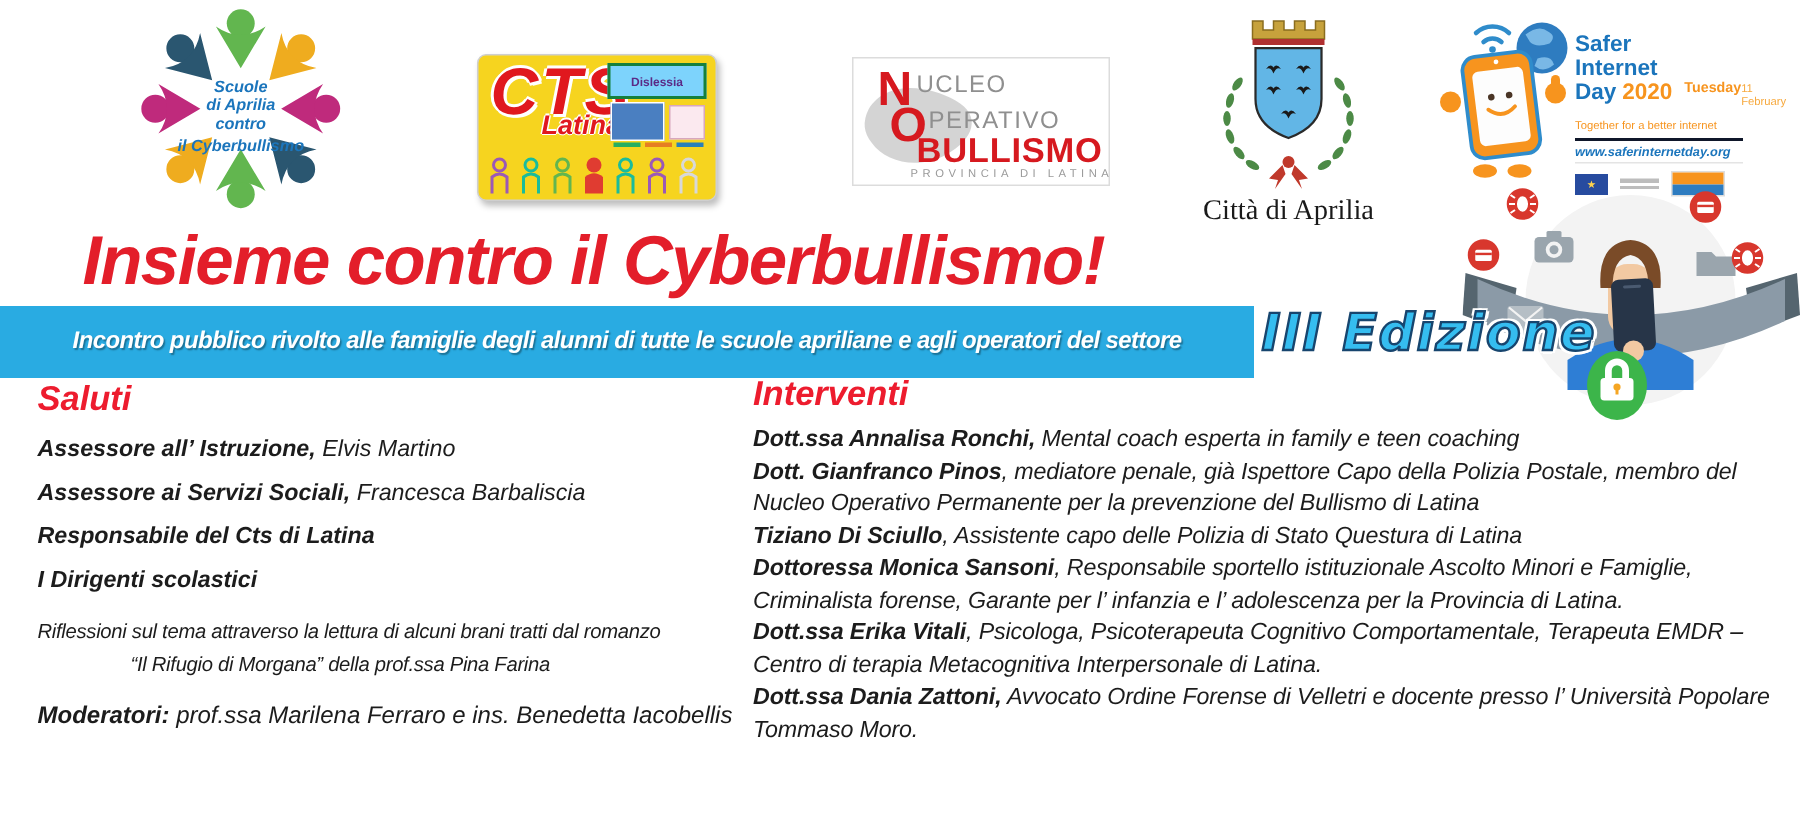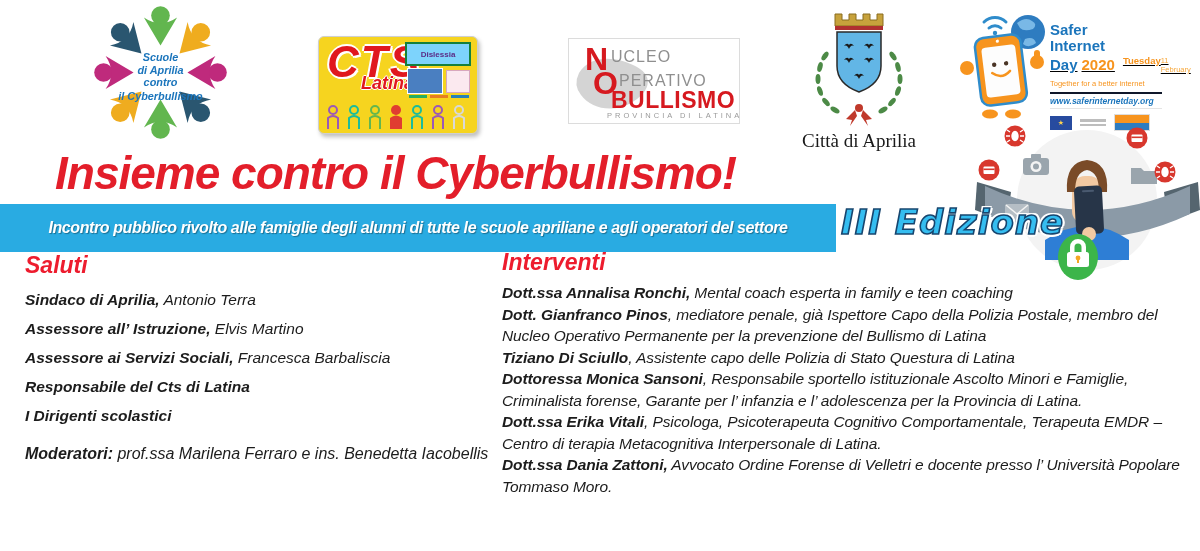--- a/index.html
+++ b/index.html
@@ -38,21 +38,21 @@
   .nob-map{position:absolute;left:2px;top:6px;}
 
   .logo-aprilia{position:absolute;left:798px;top:4px;width:122px;height:148px;text-align:center;}
   .aprilia-caption{position:absolute;left:-14px;right:-14px;bottom:0;font-family:"Liberation Serif",serif;
                    font-size:19px;color:#1a1a1a;}
 
   .logo-sid{position:absolute;left:956px;top:6px;width:206px;height:118px;}
   .sid-mascot{position:absolute;left:0;top:0;}
   .sid-text{position:absolute;left:94px;top:16px;width:112px;}
   .sid-line1,.sid-line2{font-size:15px;font-weight:bold;color:#1b75bc;line-height:16px;}
-  .sid-row{display:flex;align-items:center;line-height:16px;text-decoration:underline;}
+  .sid-row{display:flex;align-items:flex-start;line-height:16px;}
   .sid-day{font-size:15px;font-weight:bold;color:#1b75bc;}
   .sid-year{font-size:15px;font-weight:bold;color:#f7941e;margin-left:4px;}
   .sid-sep{width:2px;background:#f7941e;height:22px;margin:0 4px;}
   .sid-when{display:flex;flex-direction:row;}
   .sid-when b{font-size:9.5px;color:#f7941e;line-height:10px;}
   .sid-when i{font-size:7.5px;color:#f7a93e;font-style:normal;line-height:9px;}
   .sid-tagline{font-size:7.5px;color:#f7941e;margin-top:3px;}
   .sid-url{font-size:8.5px;font-weight:bold;color:#1b75bc;margin-top:4px;border-top:2px solid #0f172a;
            border-bottom:1px solid #e4e4e4;padding:2px 0;font-style:italic;}
   .sid-logos{display:flex;align-items:center;gap:8px;margin-top:5px;}
@@ -347,25 +347,28 @@
   </div>
 
   <div class="title">Insieme contro il Cyberbullismo!</div>
   <div class="banner">
     <span>Incontro pubblico rivolto alle famiglie degli alunni di tutte le scuole apriliane e agli operatori del settore</span>
   </div>
   <div class="edition">III Edizione</div>
 
   <div class="col-saluti">
     <div class="col-head">Saluti</div>
-    <div class="saluti-item"><b>Sindaco di Aprilia,</b><span> Antonio Terra</span></div>
     <div class="saluti-item"><b>Assessore all’ Istruzione,</b><span> Elvis Martino</span></div>
     <div class="saluti-item"><b>Assessore ai Servizi Sociali,</b><span> Francesca Barbaliscia</span></div>
     <div class="saluti-item"><b>Responsabile del Cts di Latina</b><span></span></div>
     <div class="saluti-item"><b>I Dirigenti scolastici</b><span></span></div>
+    <div class="saluti-note">
+      <div>Riflessioni sul tema attraverso la lettura di alcuni brani tratti dal romanzo</div>
+      <div class="note2">“Il Rifugio di Morgana” della prof.ssa Pina Farina</div>
+    </div>
     <div class="moderators"><b>Moderatori:</b><span> prof.ssa Marilena Ferraro e ins. Benedetta Iacobellis</span></div>
   </div>
 
   <div class="col-interventi">
     <div class="col-head">Interventi</div>
     <div class="entry"><b>Dott.ssa Annalisa Ronchi,</b><span> Mental coach esperta in family e teen coaching</span></div>
     <div class="entry"><b>Dott. Gianfranco Pinos</b><span>, mediatore penale, già Ispettore Capo della Polizia Postale, membro del Nucleo Operativo Permanente per la prevenzione del Bullismo di Latina</span></div>
     <div class="entry"><b>Tiziano Di Sciullo</b><span>, Assistente capo delle Polizia di Stato Questura di Latina</span></div>
     <div class="entry"><b>Dottoressa Monica Sansoni</b><span>, Responsabile sportello istituzionale Ascolto Minori e Famiglie, Criminalista forense, Garante per l’ infanzia e l’ adolescenza per la Provincia di Latina.</span></div>
     <div class="entry"><b>Dott.ssa Erika Vitali</b><span>, Psicologa, Psicoterapeuta Cognitivo Comportamentale, Terapeuta EMDR – Centro di terapia Metacognitiva Interpersonale di Latina.</span></div>

